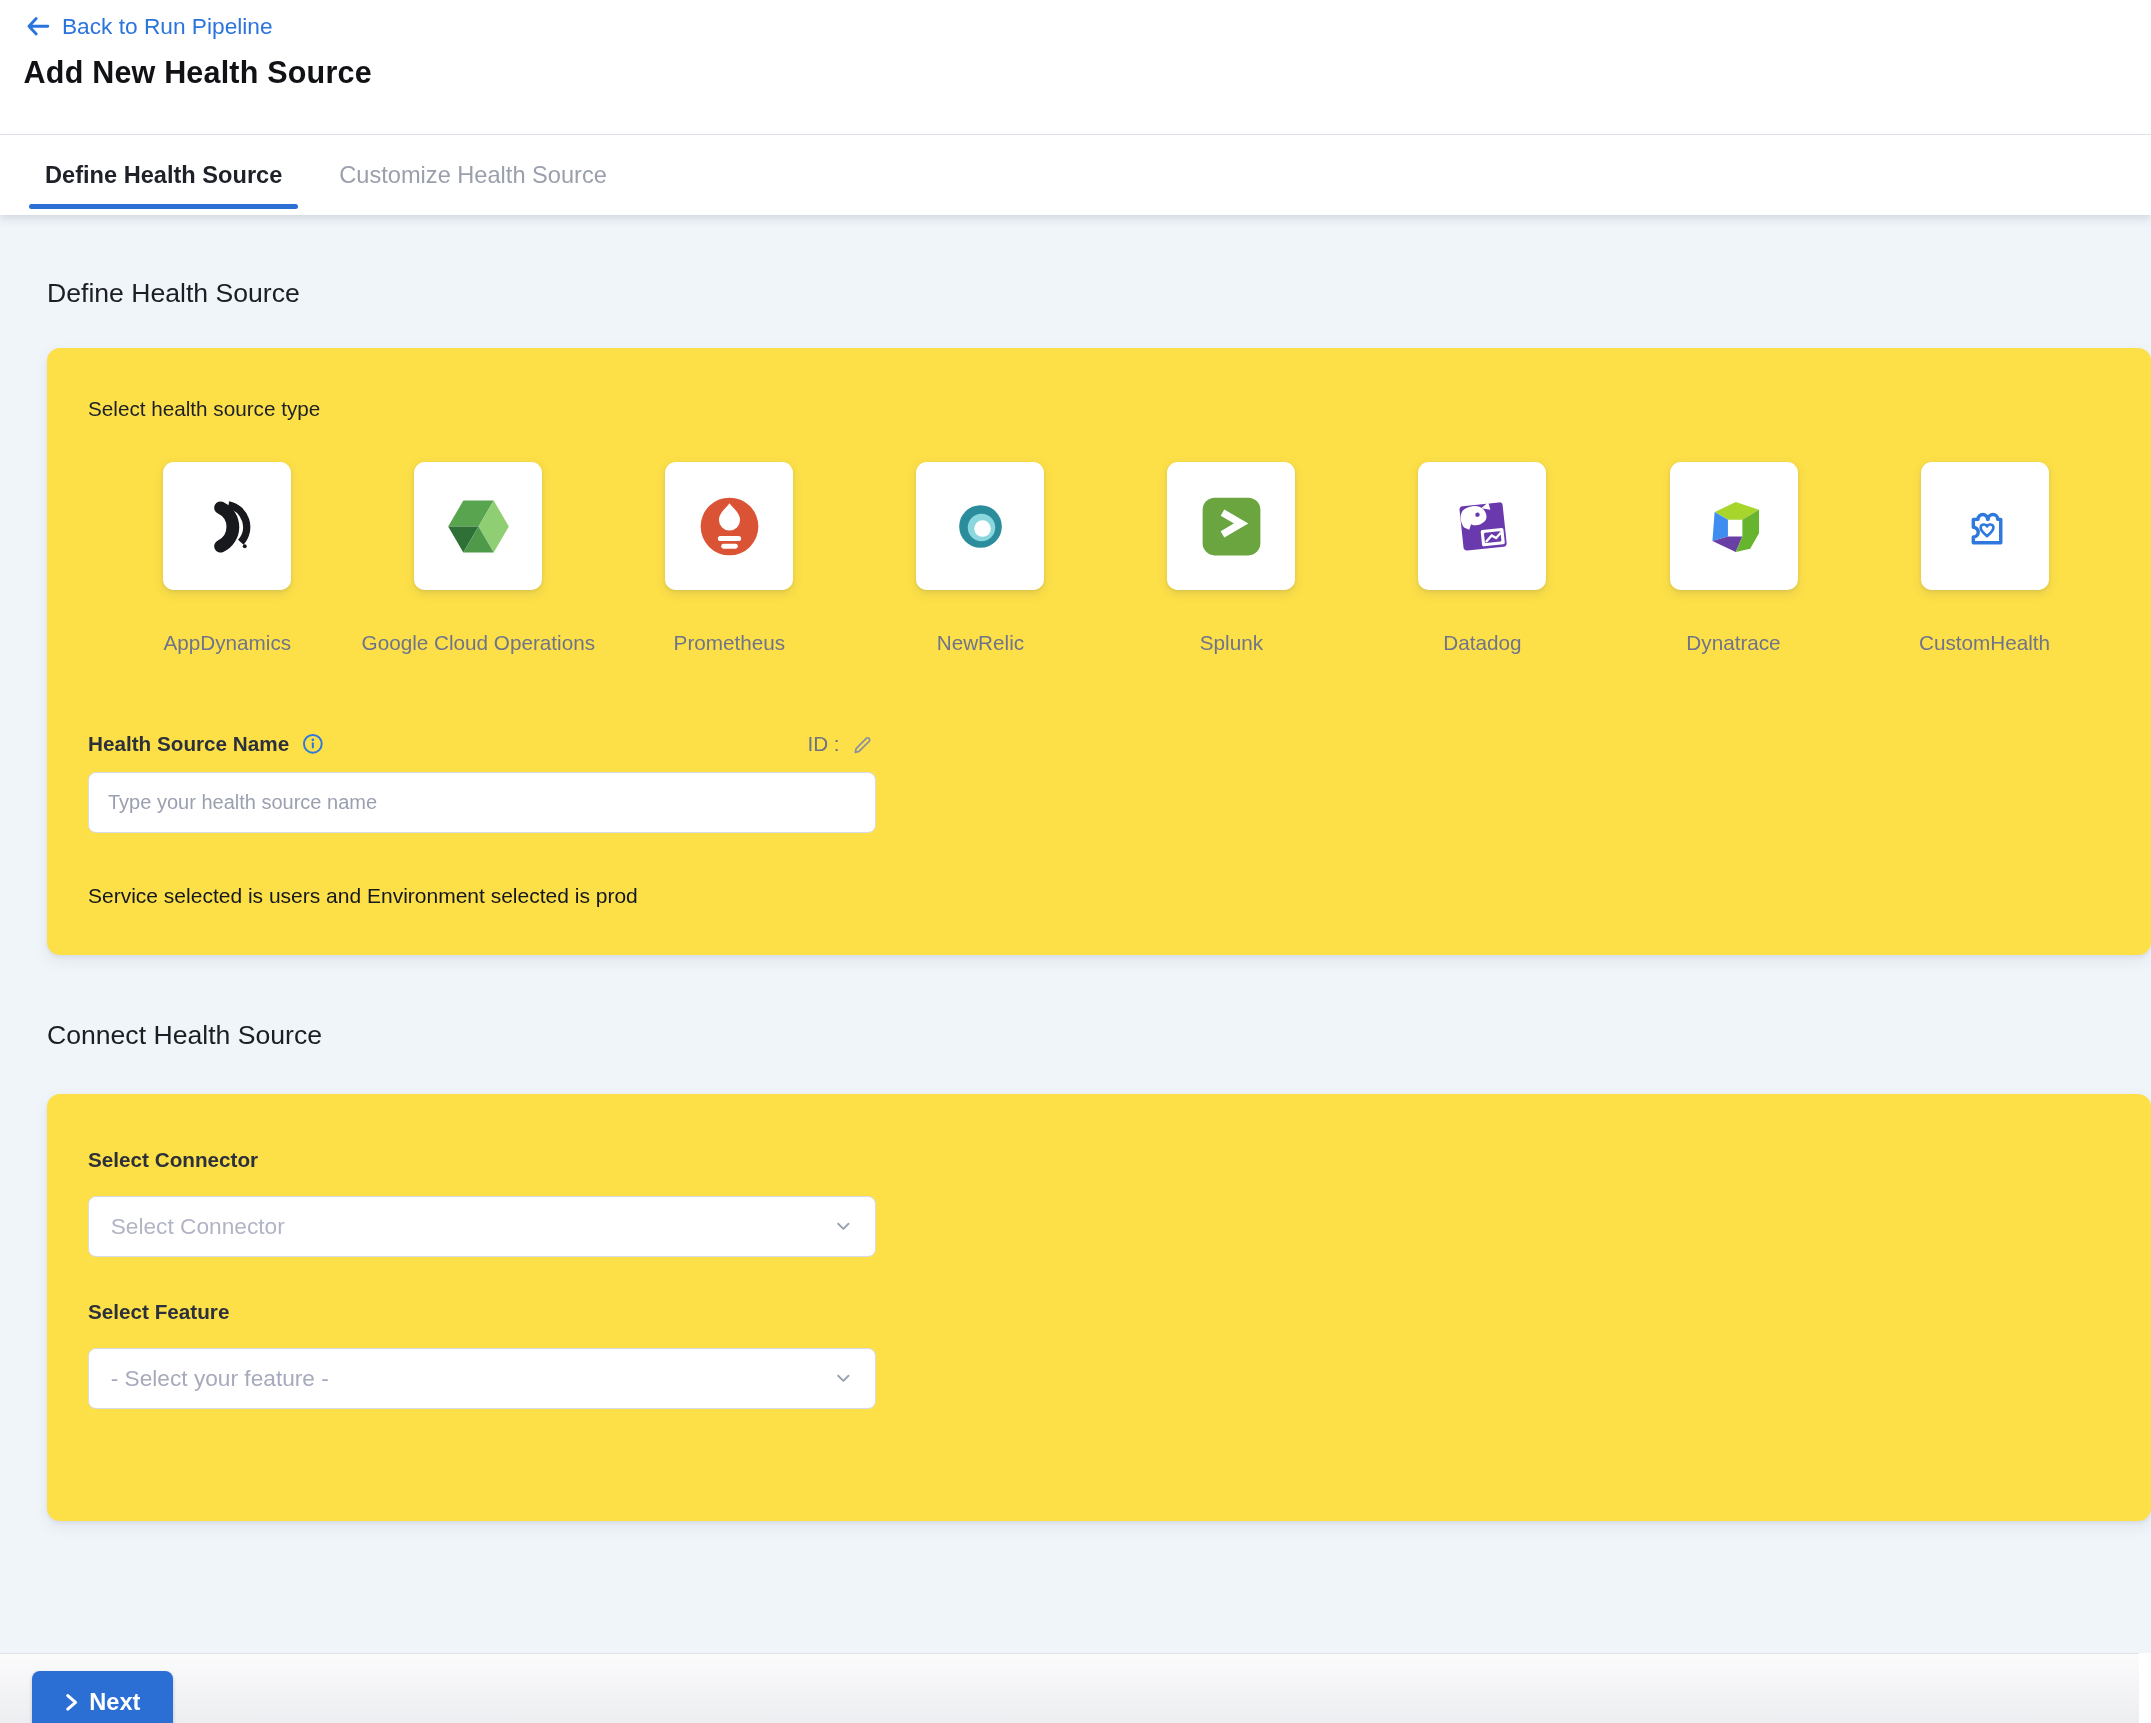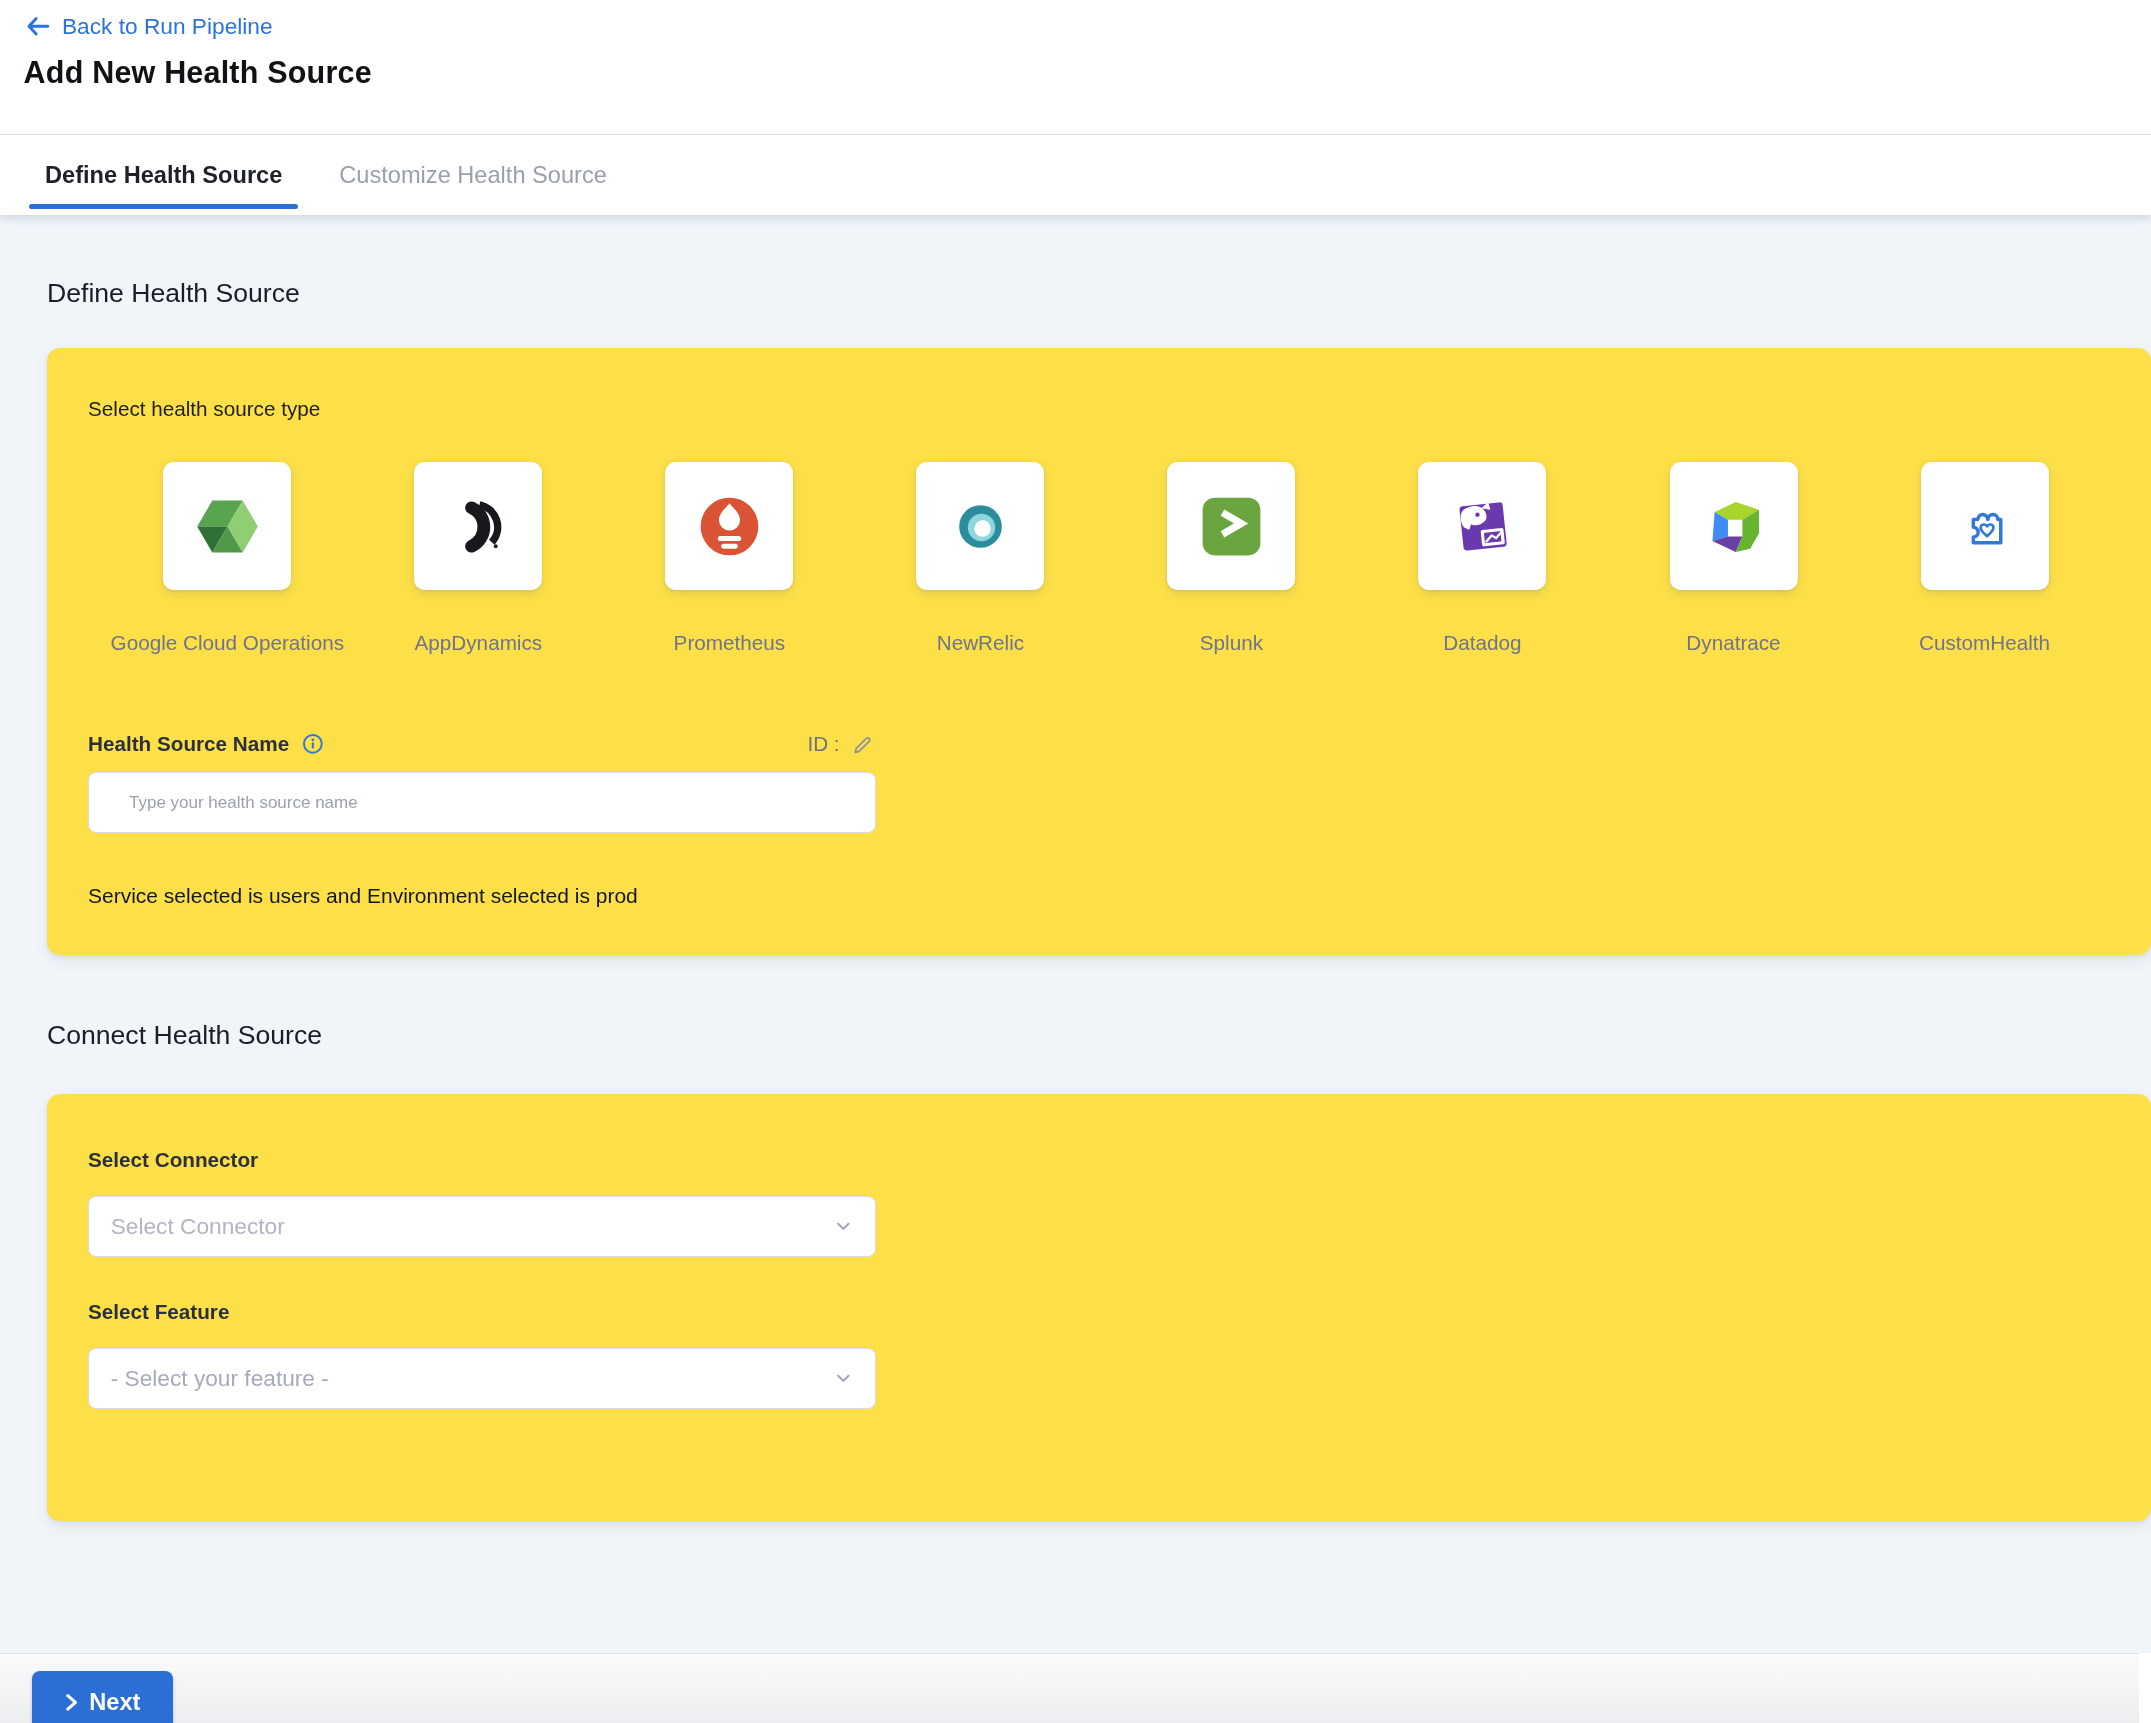--- a/index.html
+++ b/index.html
@@ -53,21 +53,21 @@
     display: flex; align-items: center; justify-content: center;
     box-shadow: 0 1px 3px rgba(40,41,61,.08), 0 3.9px 9.9px rgba(96,97,112,.16);
   }
   .tile-label { margin-top: 41px; font-size: 20.7px; color: #70748a; white-space: nowrap; }
 
   .name-row { margin-top: 77px; width: 788px; display: flex; justify-content: space-between; align-items: center; }
   .field-label { font-size: 20.7px; font-weight: 600; color: #2c303b; display: flex; align-items: center; gap: 13px; }
   .id-label { font-size: 20.7px; color: #6e7384; display: flex; align-items: center; gap: 11.8px; }
   .name-input {
     margin-top: 15.8px; width: 788px; height: 61px; border: 1px solid #d8dae6; border-radius: 7.9px;
-    font-size: 17px; padding: 0 40px; color: #22252d; outline: none; display: block;
+    font-size: 20px; padding: 0 19px; color: #22252d; outline: none; display: block;
     font-family: "Liberation Sans", sans-serif; background: #fff;
   }
   .name-input::placeholder { color: #9aa0b0; }
   .service-text { margin-top: 51px; font-size: 21px; font-weight: 500; color: #14171d; padding-bottom: 47px; }
 
   .connector-label { padding-top: 54px; }
   .feature-label { margin-top: 43px; }
   .select-box {
     margin-top: 23.6px; width: 788px; height: 61px; border: 1px solid #d8dae6; border-radius: 7.9px;
     background: #fff; display: flex; align-items: center; justify-content: space-between;
@@ -119,41 +119,41 @@
 
   <div class="section-heading heading-define">Define Health Source</div>
 
   <div class="card">
     <div class="select-type-label">Select health source type</div>
 
     <div class="tiles">
         <div class="tile-item">
           <div class="tile">
             <span style="display: flex;">
+              <svg width="63" height="63" viewBox="0 0 64 64">
+                <path d="M25 52 A21.5 21.5 0 0 0 25 13" fill="none" stroke="#17191d" stroke-width="13" stroke-linecap="round"></path>
+                <path d="M33 10 A23 23 0 0 1 45.5 48" fill="none" stroke="#17191d" stroke-width="7.5"></path>
+                <circle cx="49.5" cy="52" r="2" fill="#17191d"></circle>
+              </svg>
+            </span>
+          </div>
+          <div class="tile-label">AppDynamics</div>
+        </div>
+        <div class="tile-item">
+          <div class="tile">
+            <span style="display: flex;">
               <svg width="71" height="65" viewBox="0 0 64 60">
                 <polygon points="4,30 18,6 46,6 32,30" fill="#58a44f"></polygon>
                 <polygon points="46,6 60,30 46,54 32,30" fill="#8fce73"></polygon>
                 <polygon points="4,30 32,30 18,54" fill="#2f7037"></polygon>
                 <polygon points="32,30 46,54 18,54" fill="#4f9a4a"></polygon>
               </svg>
             </span>
           </div>
           <div class="tile-label">Google Cloud Operations</div>
-        </div>
-        <div class="tile-item">
-          <div class="tile">
-            <span style="display: flex;">
-              <svg width="63" height="63" viewBox="0 0 64 64">
-                <path d="M25 52 A21.5 21.5 0 0 0 25 13" fill="none" stroke="#17191d" stroke-width="13" stroke-linecap="round"></path>
-                <path d="M33 10 A23 23 0 0 1 45.5 48" fill="none" stroke="#17191d" stroke-width="7.5"></path>
-                <circle cx="49.5" cy="52" r="2" fill="#17191d"></circle>
-              </svg>
-            </span>
-          </div>
-          <div class="tile-label">AppDynamics</div>
         </div>
         <div class="tile-item">
           <div class="tile">
             <span style="display: flex;">
               <svg width="71" height="71" viewBox="0 0 64 64">
                 <circle cx="32" cy="32" r="26" fill="#db5335"></circle>
                 <path d="M32 11c3 4.5 9.5 8.5 9.5 15.2a9.5 9.5 0 0 1-19 0C22.5 19.5 29 15.5 32 11z" fill="#fff"></path>
                 <rect x="21.5" y="40.5" width="21" height="4.6" rx="2.3" fill="#fff"></rect>
                 <rect x="24.5" y="47.6" width="15" height="4.4" rx="2.2" fill="#fff"></rect>
               </svg>

